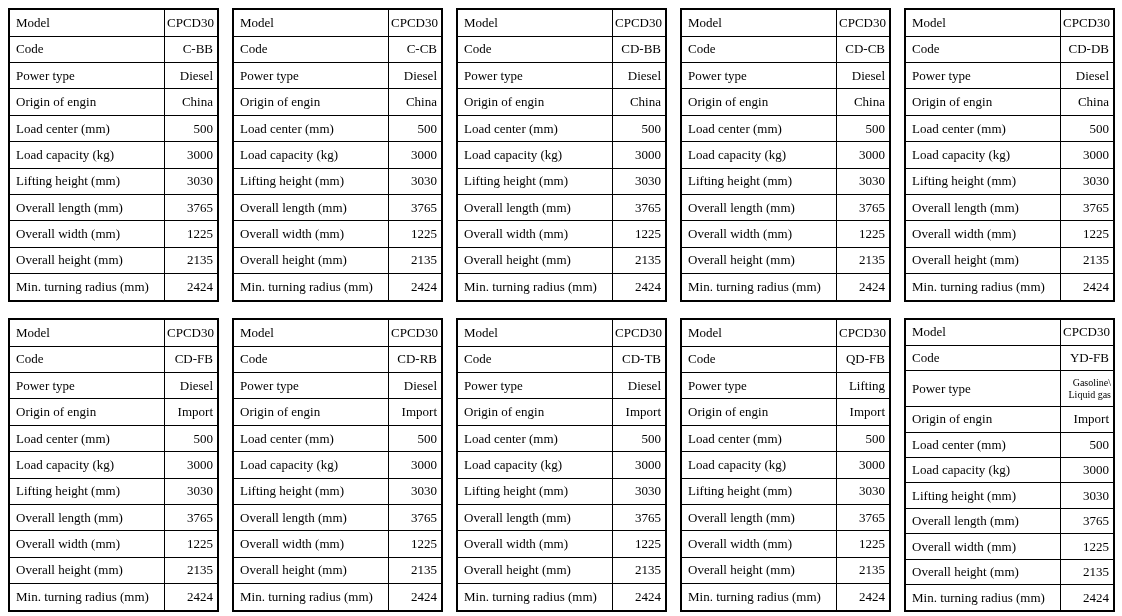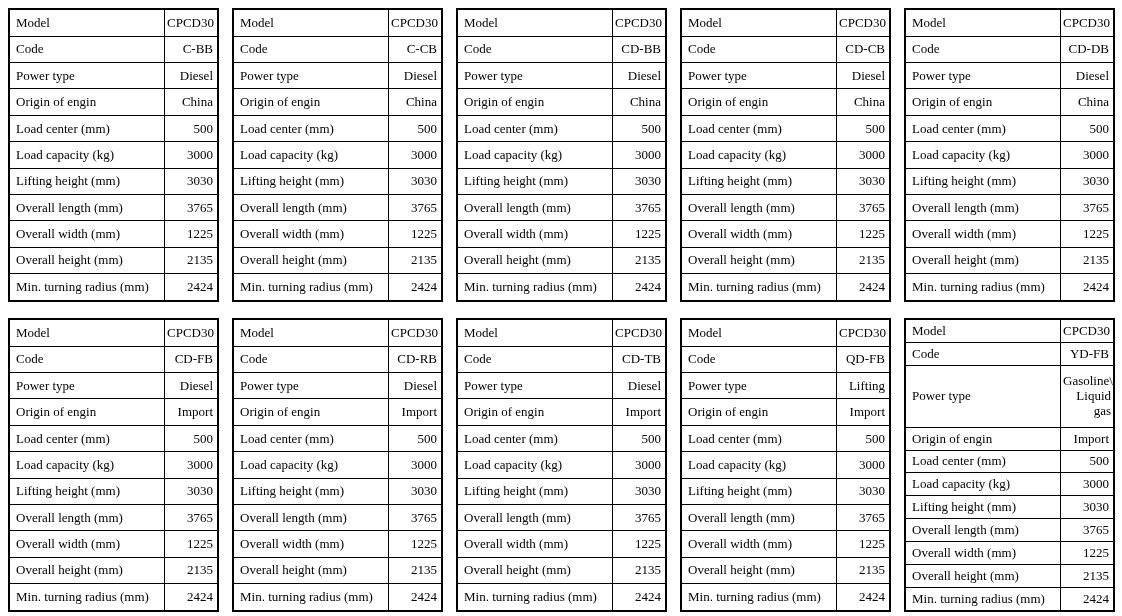--- a/index.html
+++ b/index.html
@@ -50,21 +50,21 @@
     padding: 0 2px 0 6px;
     white-space: nowrap;
   }
   td.value {
     text-align: right;
     padding: 0 4px 0 2px;
     font-size: 12px;
     white-space: pre-line;
   }
   td.value.multiline {
-    font-size: 13px;
+    font-size: 10px;
     line-height: 1.15;
     padding-right: 2px;
   }
 </style>
 </head>
 <body>
 
 <div class="page">
   <div class="grid">
       <table class="spec-table">

